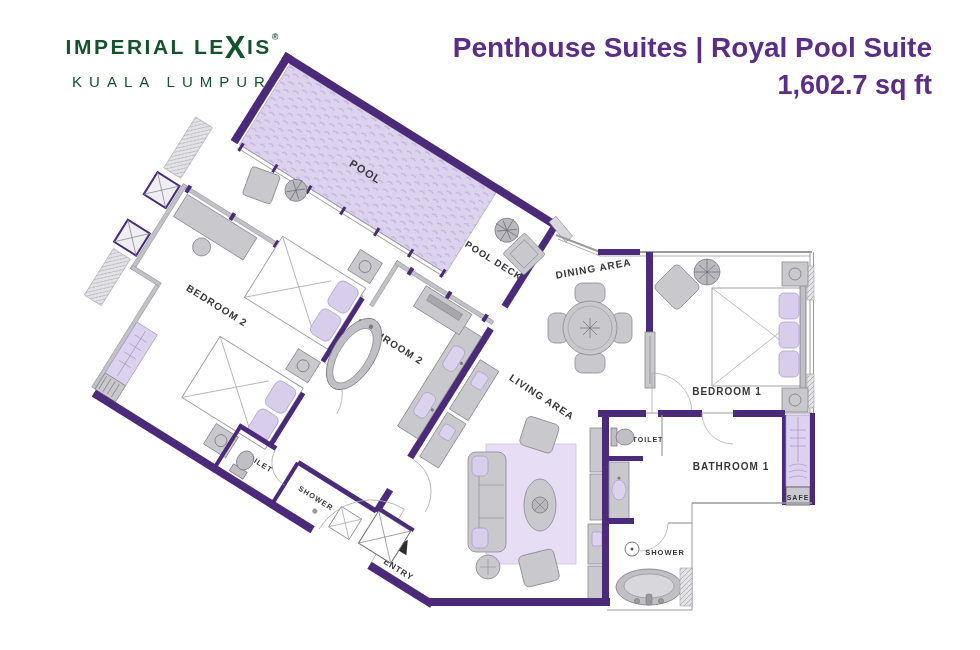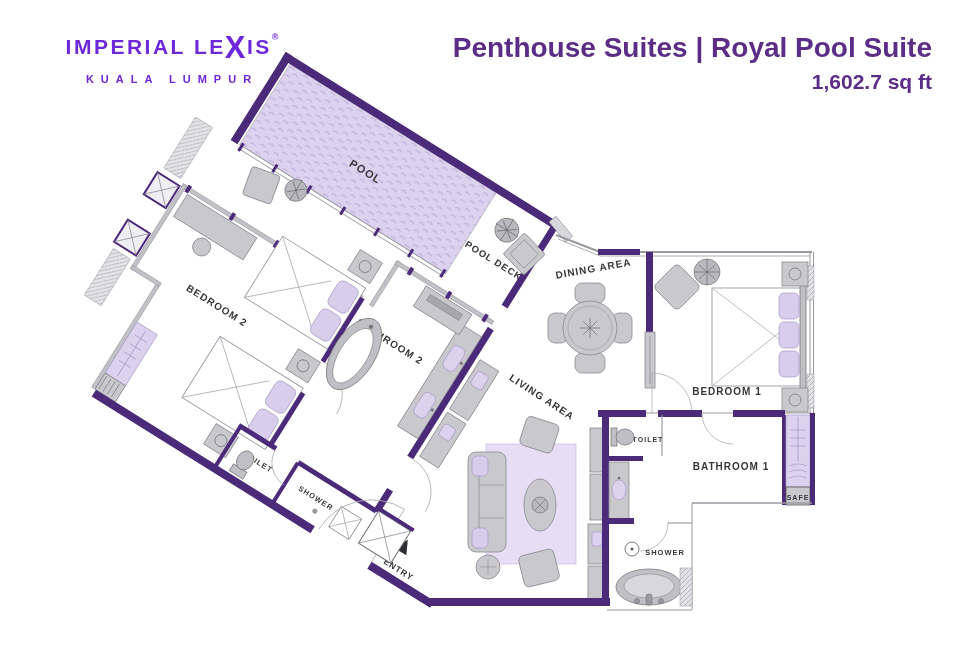--- a/index.html
+++ b/index.html
@@ -1,27 +1,27 @@
 <!DOCTYPE html>
 <html><head>
 <meta charset="utf-8">
 <style>
   html,body{margin:0;padding:0;background:#ffffff;}
   #stage{position:relative;width:980px;height:650px;background:#fff;overflow:hidden;
          font-family:"Liberation Sans", sans-serif;}
   #plan-svg{position:absolute;left:0;top:0;}
   
-  .logo{position:absolute;left:52px;top:30px;width:240px;text-align:center;color:#6d28d9;}
+  .logo{position:absolute;left:52px;top:30px;width:240px;text-align:center;color:#14532d;}
   .logo .l1{font-weight:bold;font-size:21px;letter-spacing:2.5px;white-space:nowrap;}
   .logo .bigx{font-size:31px;font-weight:bold;margin:0 -1px;vertical-align:-4px;}
   .logo .reg{font-size:9px;vertical-align:14px;letter-spacing:0;}
-  .logo .l2{font-weight:bold;font-size:11px;letter-spacing:7px;margin-top:7px;}
+  .logo .l2{font-weight:normal;font-size:15px;letter-spacing:7px;margin-top:7px;}
   .title{position:absolute;right:48px;top:32px;text-align:right;color:#5b2d87;font-weight:bold;}
   .title .t1{font-size:28px;}
-  .title .t2{font-size:21px;margin-top:6px;}
+  .title .t2{font-size:27px;margin-top:6px;}
   
   text.rm{font-family:"Liberation Sans",sans-serif;font-weight:bold;fill:#37363a;
           letter-spacing:1px;text-anchor:middle;}
   .wall{fill:#4b2a7a;}
   .thinw{stroke:#9a99a0;fill:none;}
   .furn{fill:#c9c8cd;stroke:#8a8990;stroke-width:0.8;}
   .furnd{fill:#c0bfc5;stroke:#7b7a81;stroke-width:0.8;}
   .bed{fill:#ffffff;stroke:#9a99a0;stroke-width:0.9;}
   .pil{fill:#d9cdec;stroke:#a79ac8;stroke-width:0.7;}
   .lav{fill:#ddd2ee;stroke:#a79ac8;stroke-width:0.7;}

